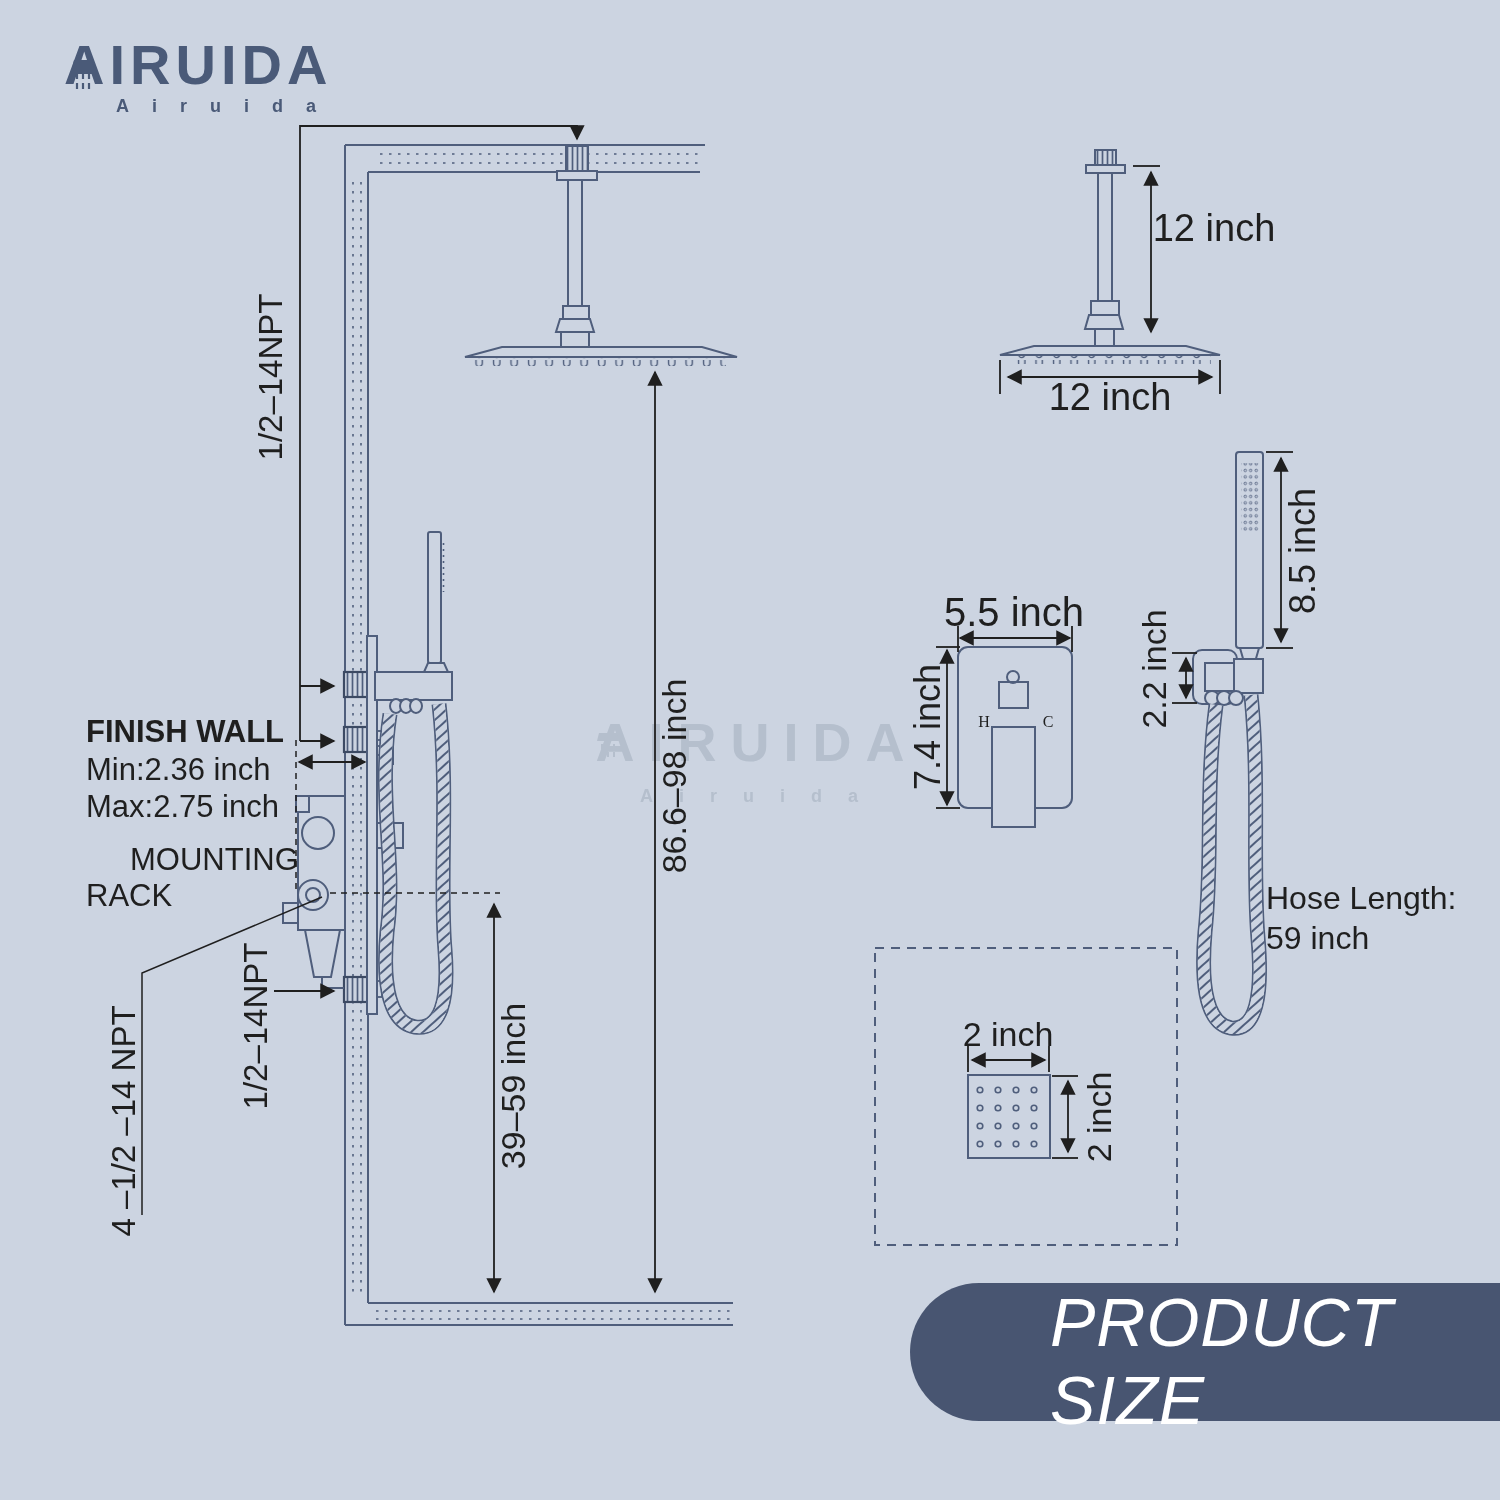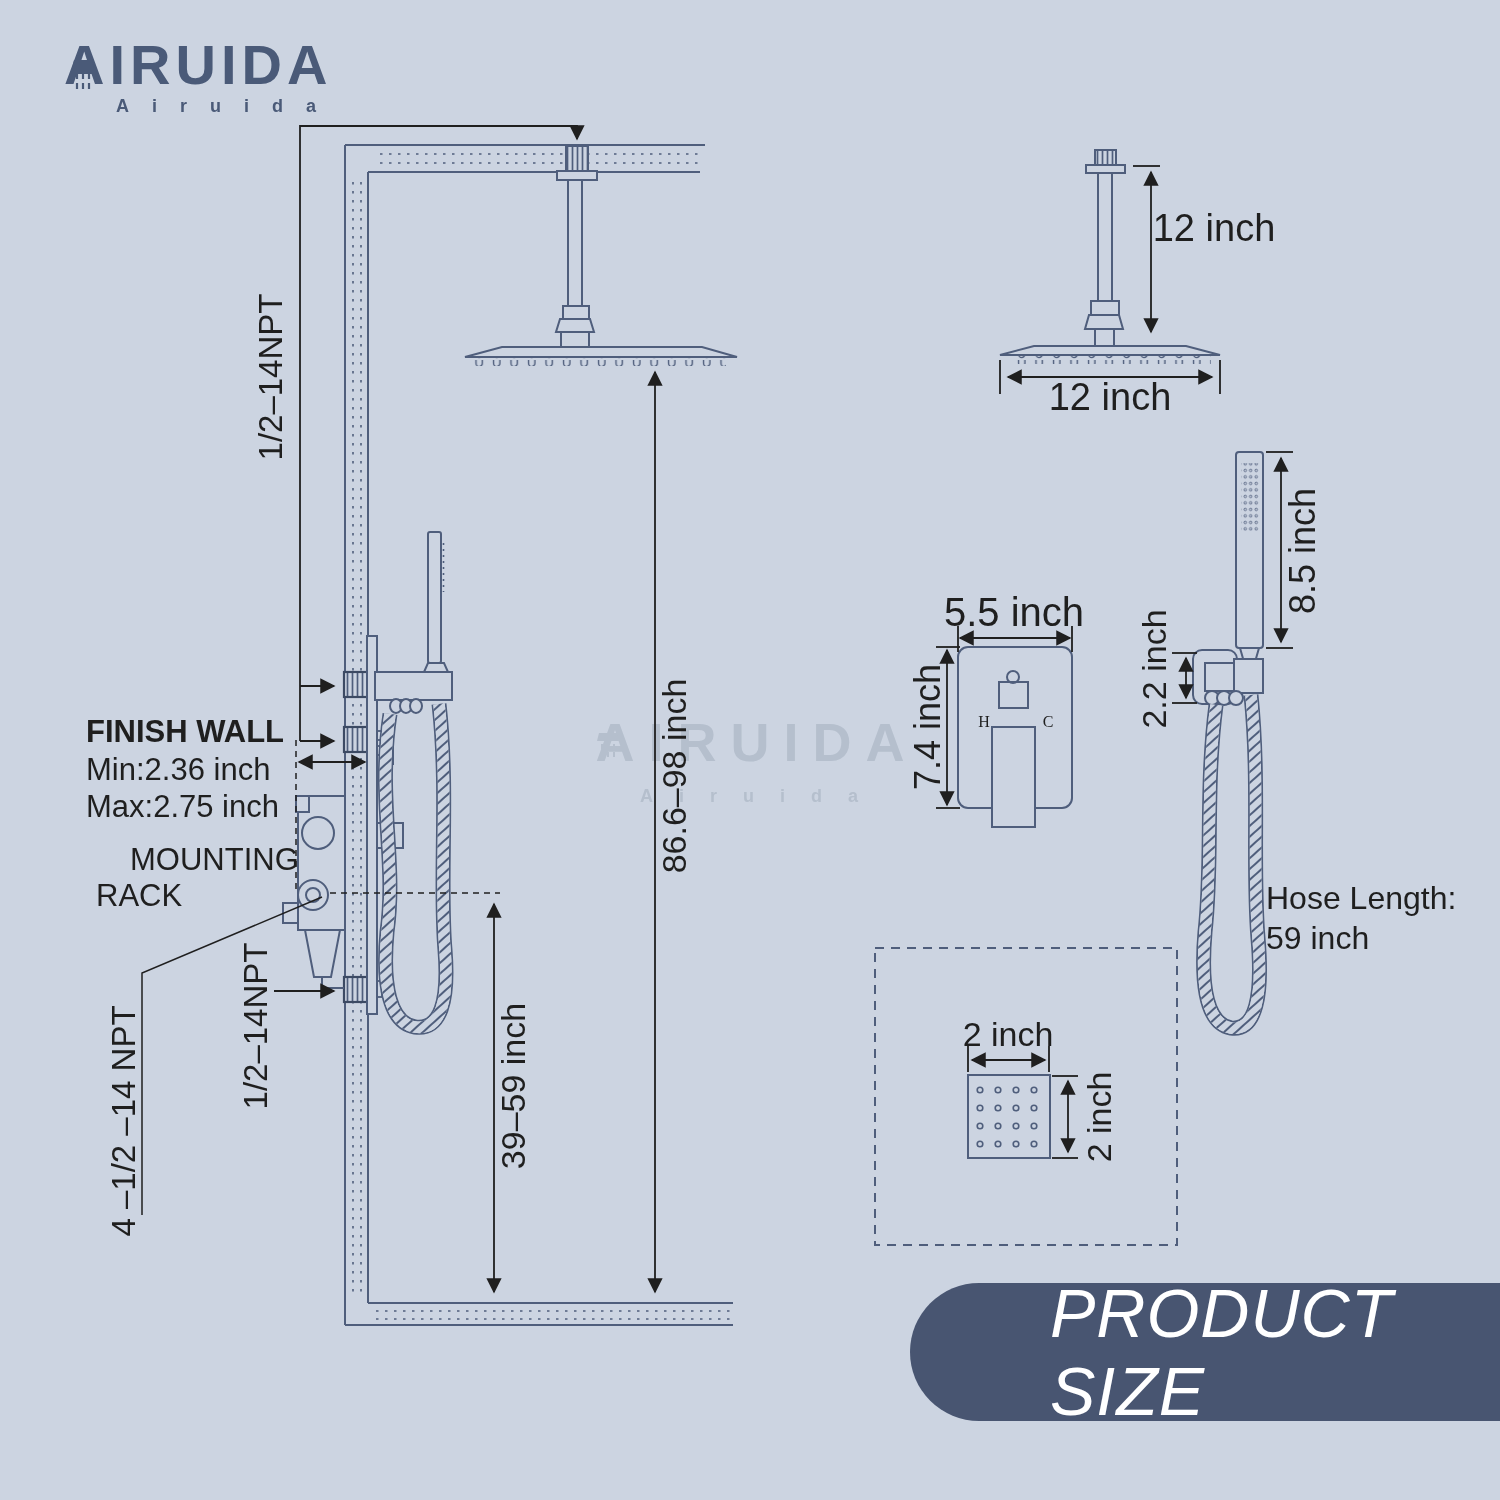--- a/index.html
+++ b/index.html
@@ -17,21 +17,21 @@
   .v{transform:translate(-50%,-50%) rotate(-90deg);}
   .serif{font-family:"Liberation Serif", serif;}
   .wm{position:absolute; color:#b5bfcd; white-space:nowrap; font-weight:bold; letter-spacing:14px;}
   #logo-brand{position:absolute; left:64px; top:32px; color:#4a5a78; font-weight:bold;
     font-size:56px; letter-spacing:5px;}
   #logo-sub{position:absolute; left:116px; top:96px; color:#4a5a78; font-weight:600;
     font-size:18px; letter-spacing:23px;}
   #banner{
     position:absolute; left:910px; top:1283px; width:590px; height:138px;
     background:#485571; border-radius:69px 0 0 69px;
-    display:flex; align-items:center;
+    display:flex; align-items:flex-start;
   }
   #banner span{
     color:#ffffff; font-style:italic; font-size:68px; letter-spacing:1px;
     padding-left:140px; font-family:"Liberation Sans", sans-serif;
   }
 </style>
 </head>
 <body>
 
 <div id="page">
@@ -257,21 +257,21 @@
         <line x1="13" y1="27" x2="13" y2="33"></line>
         <line x1="19" y1="27" x2="19" y2="33"></line>
     </g>
   </svg>
 
   <div class="lbl v" style="left:271px; top:377px; font-size:33px;">1/2–14NPT</div>
   <div class="lbl" style="left:86px; top:716px; font-size:31px;font-weight:bold;">FINISH WALL</div>
   <div class="lbl" style="left:86px; top:754px; font-size:31px;text-align:center;">Min:2.36 inch</div>
   <div class="lbl" style="left:86px; top:791px; font-size:31px;">Max:2.75 inch</div>
   <div class="lbl" style="left:86px; top:844px; font-size:31px;margin-left:44px;">MOUNTING</div>
-  <div class="lbl" style="left:96px; top:880px; font-size:31px;">RACK</div>
+  <div class="lbl" style="left:86px; top:880px; font-size:31px;">RACK</div>
   <div class="lbl v" style="left:124px; top:1121px; font-size:33px;">4 –1/2 –14 NPT</div>
   <div class="lbl v" style="left:256px; top:1026px; font-size:33px;">1/2–14NPT</div>
   <div class="lbl v" style="left:514px; top:1086px; font-size:34px;">39–59 inch</div>
   <div class="lbl v" style="left:675px; top:776px; font-size:34px;">86.6–98 inch</div>
 
   <div class="lbl c" style="left:1214px; top:229px; font-size:38px;">12 inch</div>
   <div class="lbl c" style="left:1110px; top:398px; font-size:38px;">12 inch</div>
 
   <div class="lbl c" style="left:1014px; top:601px; font-size:40px;margin-top:11px;">5.5 inch</div>
   <div class="lbl v" style="left:928px; top:727px; font-size:36px;">7.4 inch</div>

